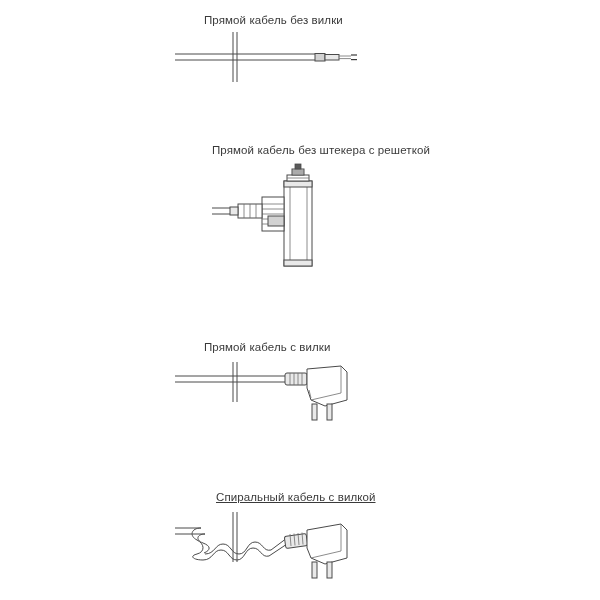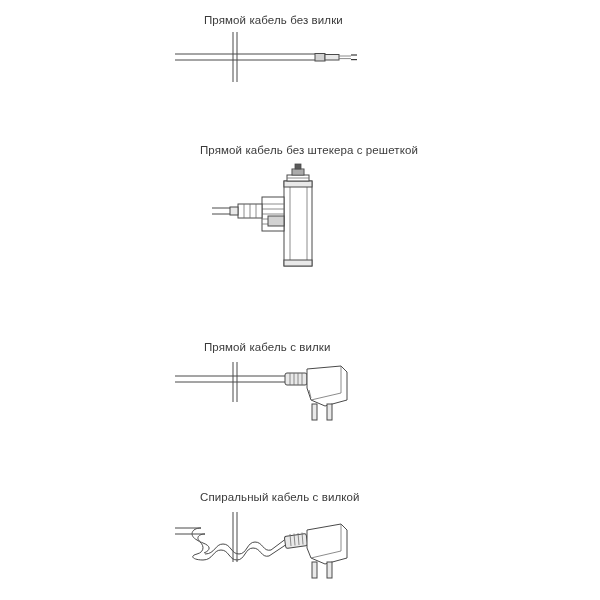--- a/index.html
+++ b/index.html
@@ -70,21 +70,21 @@
           <line class="ln-t" x1="164" y1="26" x2="176" y2="26"></line>
           <line class="ln-t" x1="164" y1="28.6" x2="176" y2="28.6"></line>
           <line class="ln-b" x1="176" y1="25" x2="182" y2="25"></line>
           <line class="ln-b" x1="176" y1="29.6" x2="182" y2="29.6"></line>
         </g>
       </svg>
     </div>
   </div>
 
   <div class="block">
-    <div class="caption" style="left:200px; top:144px;">Прямой кабель без штекера с решеткой</div>
+    <div class="caption" style="left:212px; top:144px;">Прямой кабель без штекера с решеткой</div>
     <div class="fig" style="left:212px; top:164px;">
       <svg width="160" height="110" viewBox="0 0 160 110">
 
         <g>
           <rect class="fillw" x="72" y="17" width="28" height="85"></rect>
           <line class="ln-t" x1="78" y1="17" x2="78" y2="102"></line>
           <line class="ln-t" x1="95" y1="17" x2="95" y2="102"></line>
           <rect class="fillg" x="72" y="17" width="28" height="6"></rect>
           <rect class="fillw" x="75" y="11" width="22" height="6"></rect>
           <line class="ln-t" x1="75" y1="14" x2="97" y2="14"></line>
@@ -153,21 +153,21 @@
 
           <rect class="fillg" x="137" y="44" width="5" height="16"></rect>
           <rect class="fillg" x="152" y="44" width="5" height="16"></rect>
           <line class="ln-t" x1="134" y1="30" x2="136" y2="38"></line>
         </g>
       </svg>
     </div>
   </div>
 
   <div class="block">
-    <div class="caption" style="left:200px; top:491px;">Спиральный кабель с вилкой</div>
+    <div class="caption" style="left:216px; top:491px;text-decoration:underline;">Спиральный кабель с вилкой</div>
     <div class="fig" style="left:175px; top:510px;">
       <svg width="200" height="80" viewBox="0 0 200 80">
 
         <g>
           <line class="ln" x1="58" y1="2" x2="58" y2="52"></line>
           <line class="ln" x1="62" y1="2" x2="62" y2="52"></line>
         </g>
 
         <g>
           <path class="ln" d="M0 18 L26 18 C16 18 14 26 22 30 C30 34 30 42 22 44 C14 46 18 50 28 50"></path>

